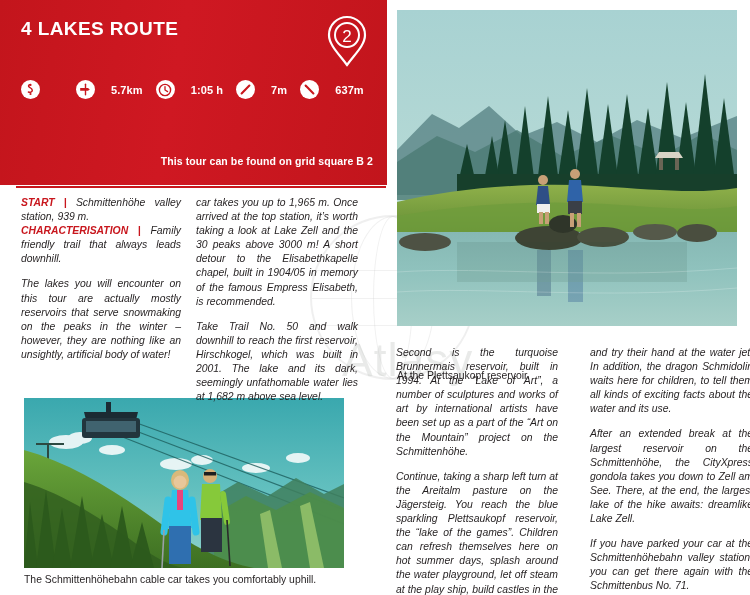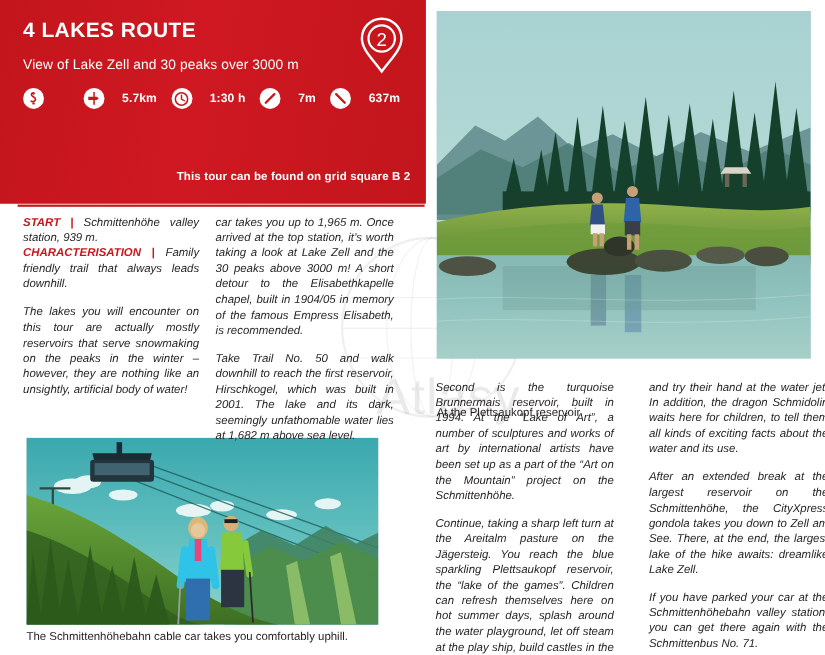--- a/index.html
+++ b/index.html
@@ -242,21 +242,20 @@
   #cap-cablecar { left: 24px; top: 573px; width: 340px; }
 </style>
 </head>
 <body>
 
 <div class="page">
 
   <div class="header">
     <div class="header-inner">
       <div class="title">4 LAKES ROUTE</div>
-      <div class="subtitle">View of Lake Zell and 30 peaks over 3000 m</div>
     </div>
 
     <div class="pin-badge">
       <svg viewBox="0 0 44 54" xmlns="http://www.w3.org/2000/svg" aria-hidden="true">
         <path d="M22 3 C12 3 4 11 4 21 C4 31 14 40 22 51 C30 40 40 31 40 21 C40 11 32 3 22 3 Z" fill="none" stroke="#ffffff" stroke-width="2.2"></path>
         <circle cx="22" cy="21" r="12" fill="none" stroke="#ffffff" stroke-width="2"></circle>
         <text x="22" y="27.5" text-anchor="middle" font-family="Liberation Sans, sans-serif" font-size="17" fill="#ffffff">2</text>
       </svg>
     </div>
 
@@ -284,21 +283,21 @@
         <span class="val">5.7km</span>
       </div>
 
       <div class="stat">
         <span class="circ">
           <svg width="14" height="14" viewBox="0 0 14 14">
             <circle cx="7" cy="7" r="5.6" fill="none" stroke="#c8161d" stroke-width="1.4"></circle>
             <path d="M7 3.6 L7 7 L9.6 8.6" stroke="#c8161d" stroke-width="1.3" fill="none" stroke-linecap="round"></path>
           </svg>
         </span>
-        <span class="val">1:30 h</span>
+        <span class="val">1:05 h</span>
       </div>
 
       <div class="stat">
         <span class="circ">
           <svg width="13" height="13" viewBox="0 0 13 13">
             <path d="M2.6 10.4 L10.4 2.6" stroke="#c8161d" stroke-width="2.1" stroke-linecap="round"></path>
           </svg>
         </span>
         <span class="val">7m</span>
       </div>

